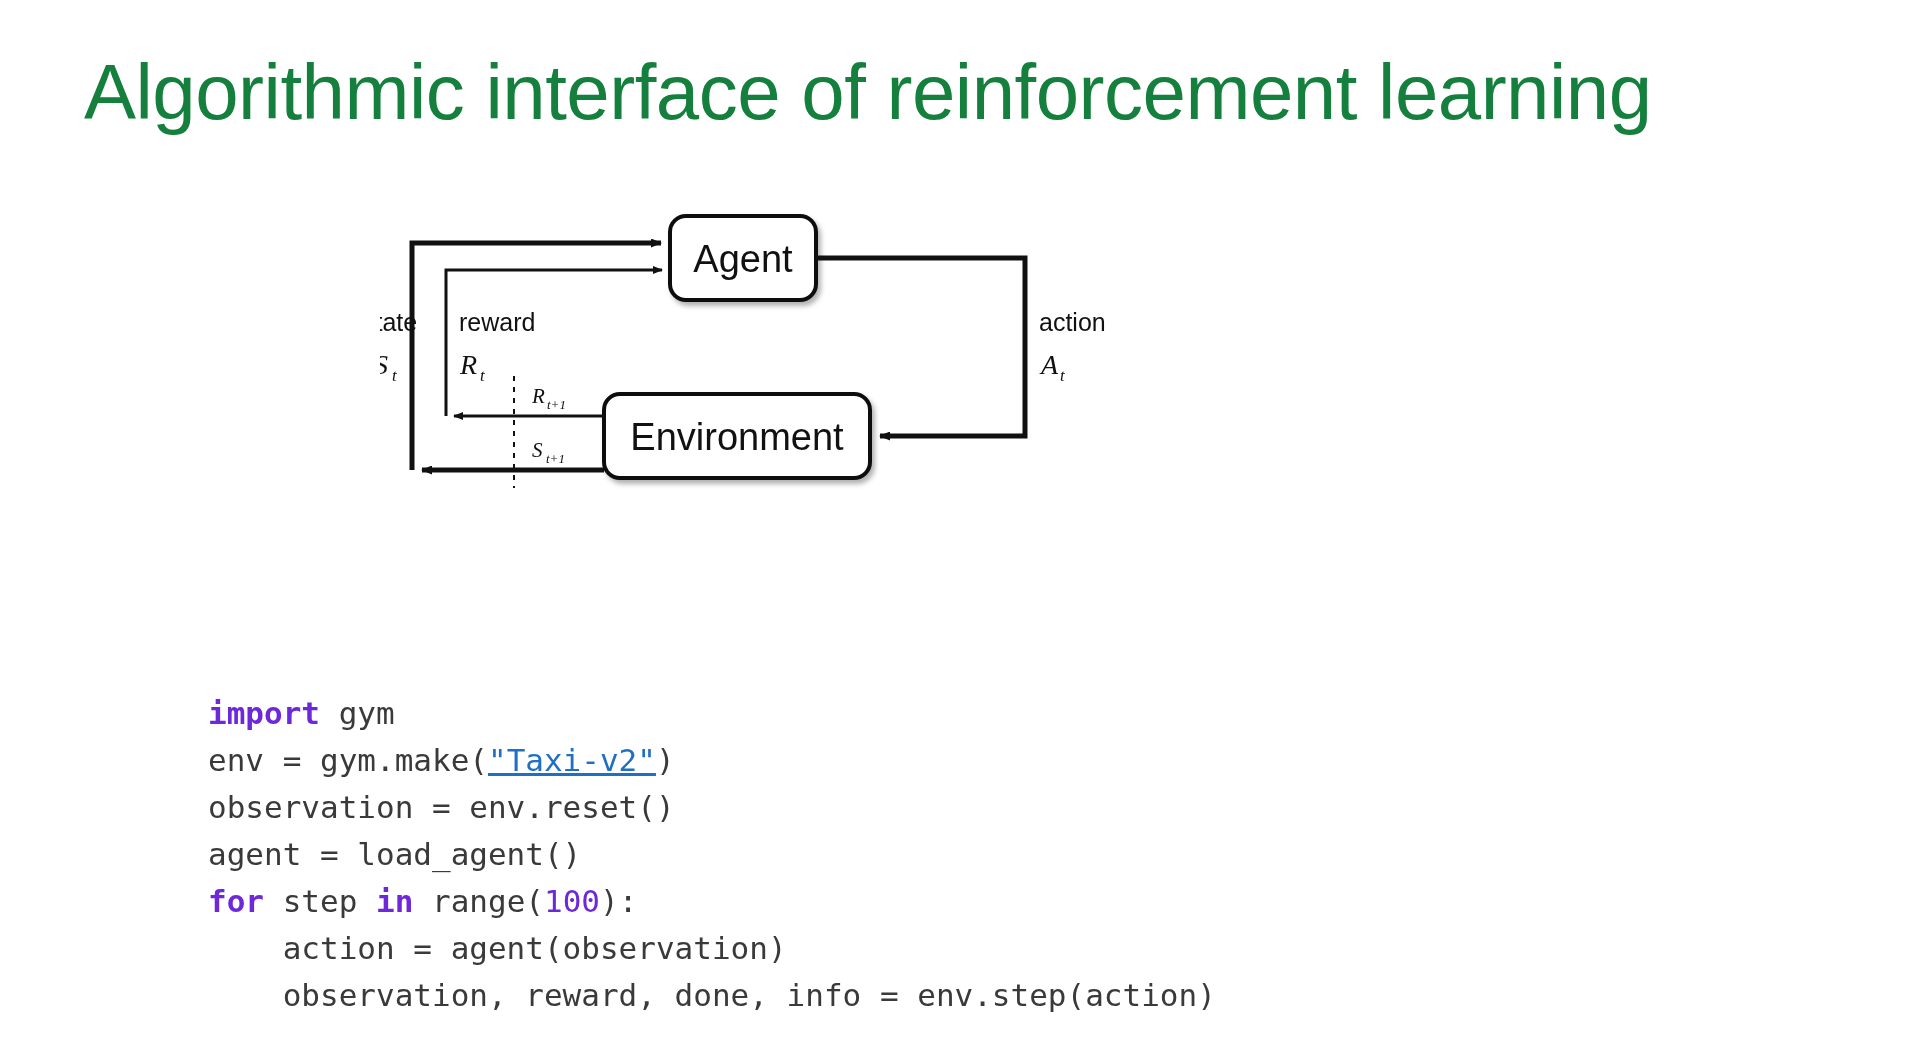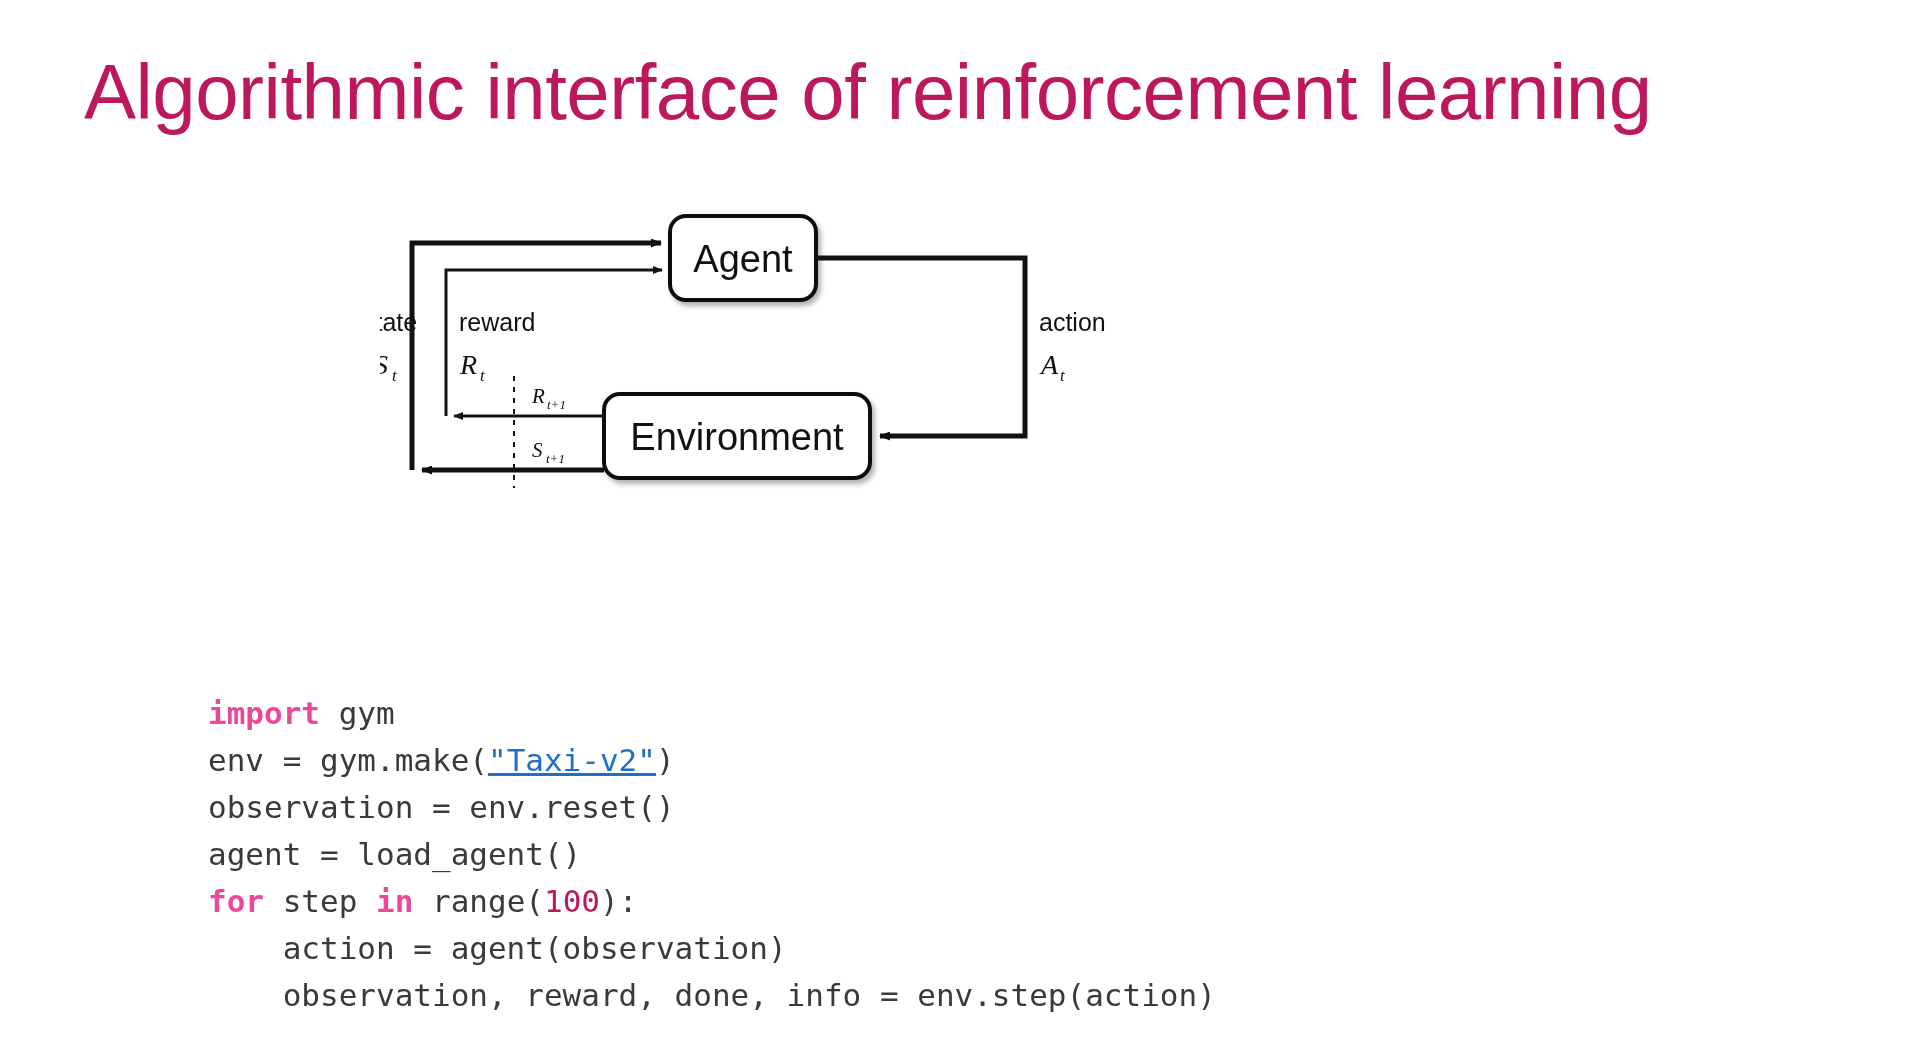--- a/index.html
+++ b/index.html
@@ -20,21 +20,21 @@
   #slide-title {
     position: absolute;
     left: 84px;
     top: 44px;
     width: 1760px;
     font-size: 78px;
     line-height: 96px;
     font-weight: 400;
     letter-spacing: -0.5px;
     white-space: nowrap;
-    color: #be185d;
+    color: #15803d;
     font-family: "Liberation Sans", sans-serif;
   }
 
   
   #rl-diagram {
     position: absolute;
     left: 380px;
     top: 198px;
     width: 940px;
     height: 320px;
@@ -81,22 +81,22 @@
     position: absolute;
     left: 208px;
     top: 690px;
     font-family: "DejaVu Sans Mono", "Liberation Mono", monospace;
     font-size: 31px;
     line-height: 47px;
     color: #3a3a3a;
     white-space: pre;
   }
   #code-block .ln { display: block; height: 47px; }
-  #code-block .kw   { font-weight: bold; color: #ec4899; }
-  #code-block .num  { color: #be185d; }
+  #code-block .kw   { font-weight: bold; color: #6d28d9; }
+  #code-block .num  { color: #6d28d9; }
   #code-block .link {
     color: #1f6fc4;
     text-decoration: underline;
   }
 </style>
 </head>
 <body>
 
 <div id="slide-title">Algorithmic interface of reinforcement learning</div>
 

